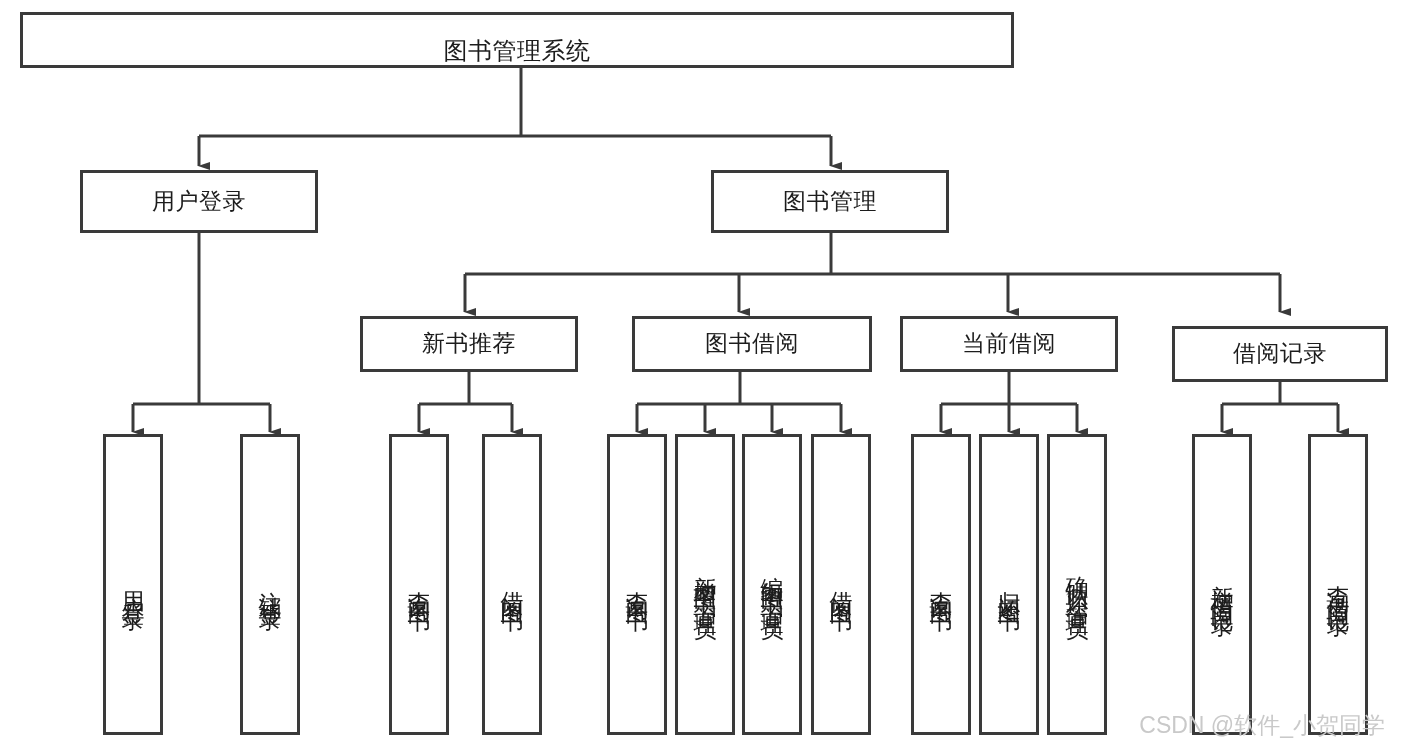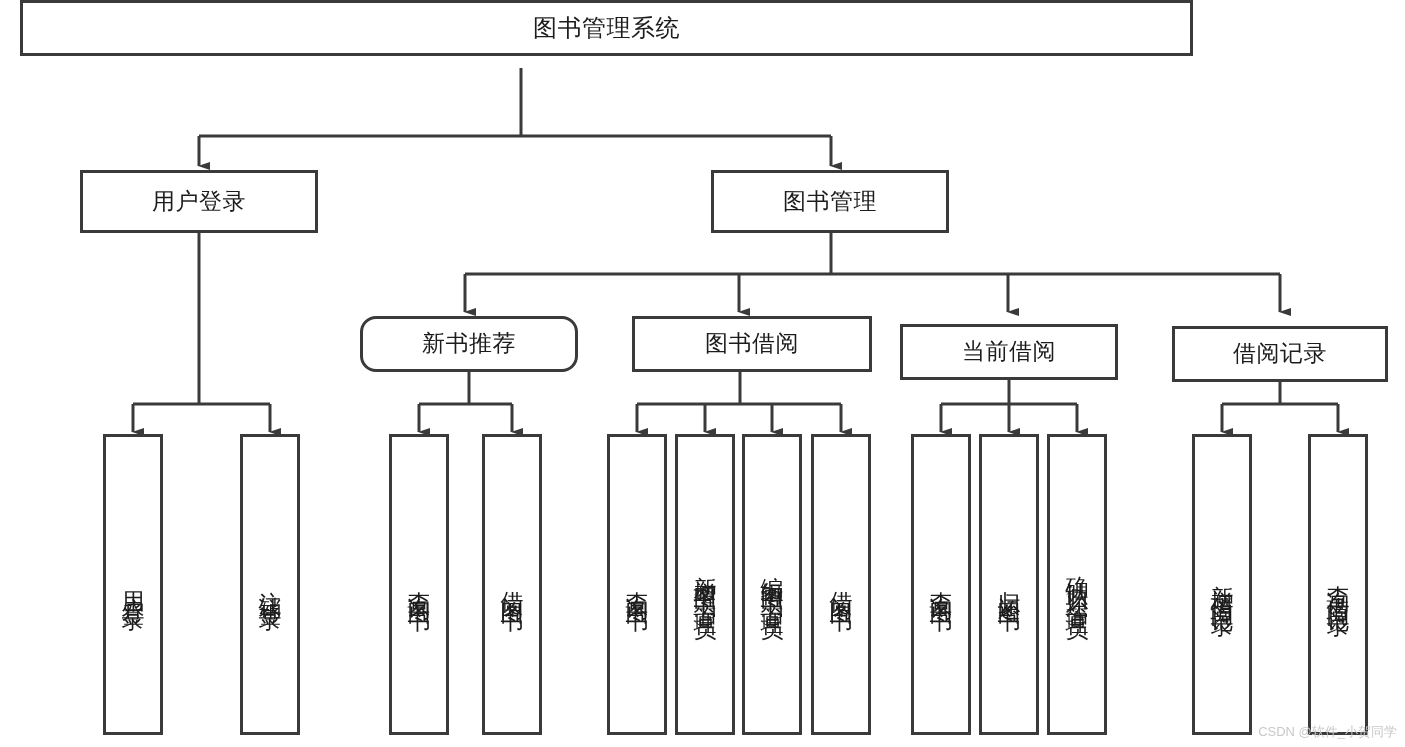--- a/index.html
+++ b/index.html
@@ -54,23 +54,23 @@
   .node.leaf .node-label {
     writing-mode: vertical-rl;
     text-orientation: upright;
     font-size: 23px;
     letter-spacing: 6px;
     line-height: 1;
     white-space: nowrap;
   }
   .watermark {
     position: absolute;
-    right: 8px;
+    right: 20px;
     bottom: 6px;
-    font-size: 13px;
+    font-size: 23px;
     color: #c9c9c9;
     z-index: 5;
     user-select: none;
     white-space: nowrap;
   }
 </style>
 </head>
 <body>
 
 <div id="canvas">
@@ -118,38 +118,38 @@
       <path d="M1009,404 L1009,432" marker-end="url(#arrow)"></path>
       <path d="M1077,404 L1077,432" marker-end="url(#arrow)"></path>
 
       <path d="M1280,372 L1280,404"></path>
       <path d="M1222,404 L1338,404"></path>
       <path d="M1222,404 L1222,432" marker-end="url(#arrow)"></path>
       <path d="M1338,404 L1338,432" marker-end="url(#arrow)"></path>
     </g>
   </svg>
 
-  <div class="node root" style="left:20px; top:0; width:1173px; height:56px;">
+  <div class="node root" style="left:20px; top:12px; width:994px; height:56px;align-items:flex-end;">
     <span class="node-label root-label">图书管理系统</span>
   </div>
 
   <div class="node" style="left:80px; top:170px; width:238px; height:63px;">
     <span class="node-label h-label">用户登录</span>
   </div>
   <div class="node" style="left:711px; top:170px; width:238px; height:63px;align-items:center;">
     <span class="node-label h-label">图书管理</span>
   </div>
 
-  <div class="node" style="left:360px; top:316px; width:218px; height:56px;border-radius:16px;">
+  <div class="node" style="left:360px; top:316px; width:218px; height:56px;">
     <span class="node-label h-label">新书推荐</span>
   </div>
   <div class="node" style="left:632px; top:316px; width:240px; height:56px;">
     <span class="node-label h-label">图书借阅</span>
   </div>
-  <div class="node" style="left:900px; top:324px; width:218px; height:56px;">
+  <div class="node" style="left:900px; top:316px; width:218px; height:56px;">
     <span class="node-label h-label">当前借阅</span>
   </div>
   <div class="node" style="left:1172px; top:316px; width:216px; height:56px;margin-top:10px;">
     <span class="node-label h-label">借阅记录</span>
   </div>
 
   <div class="node leaf" style="left:103px; top:434px; width:60px; height:301px;">
     <span class="node-label">用户登录</span>
   </div>
   <div class="node leaf" style="left:240px; top:434px; width:60px; height:301px;">

